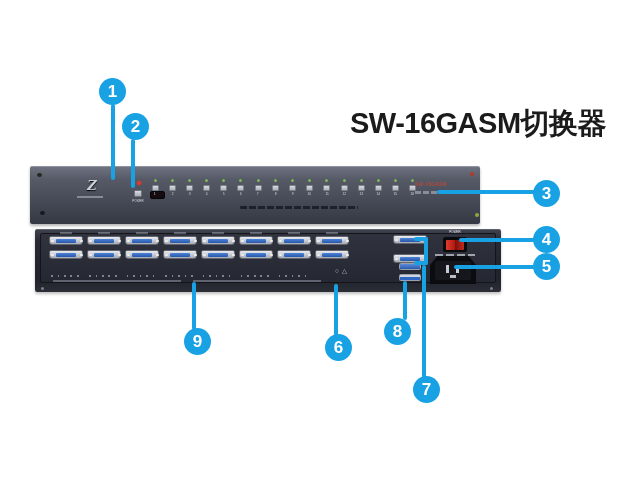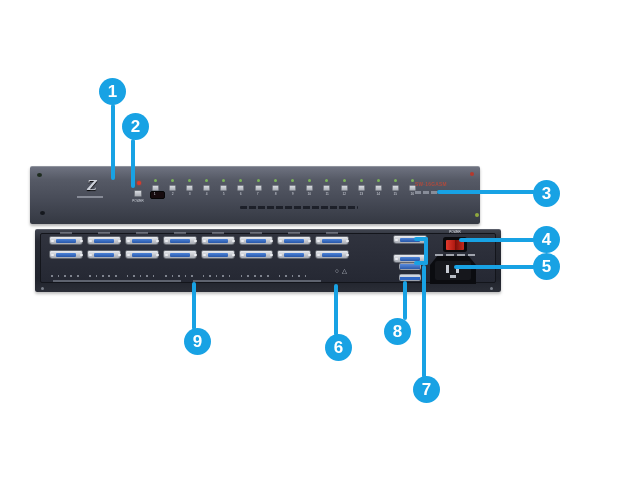--- a/index.html
+++ b/index.html
@@ -126,20 +126,21 @@
   .callout-6{left:325px;top:334px;}
   .callout-7{left:413px;top:376px;}
   .callout-8{left:384px;top:318px;}
   .callout-9{left:184px;top:328px;}
 </style>
 </head>
 <body>
 
 <div class="stage">
 
+  <div class="title">SW-16GASM切换器</div>
 
   <div class="front-panel">
     <div class="fp-screw-a"></div>
     <div class="fp-screw-b"></div>
     <div class="fp-dot-red"></div>
     <div class="fp-dot-grn"></div>
 
     <div class="logo">Z</div>
     <div class="logo-sub"></div>
 

